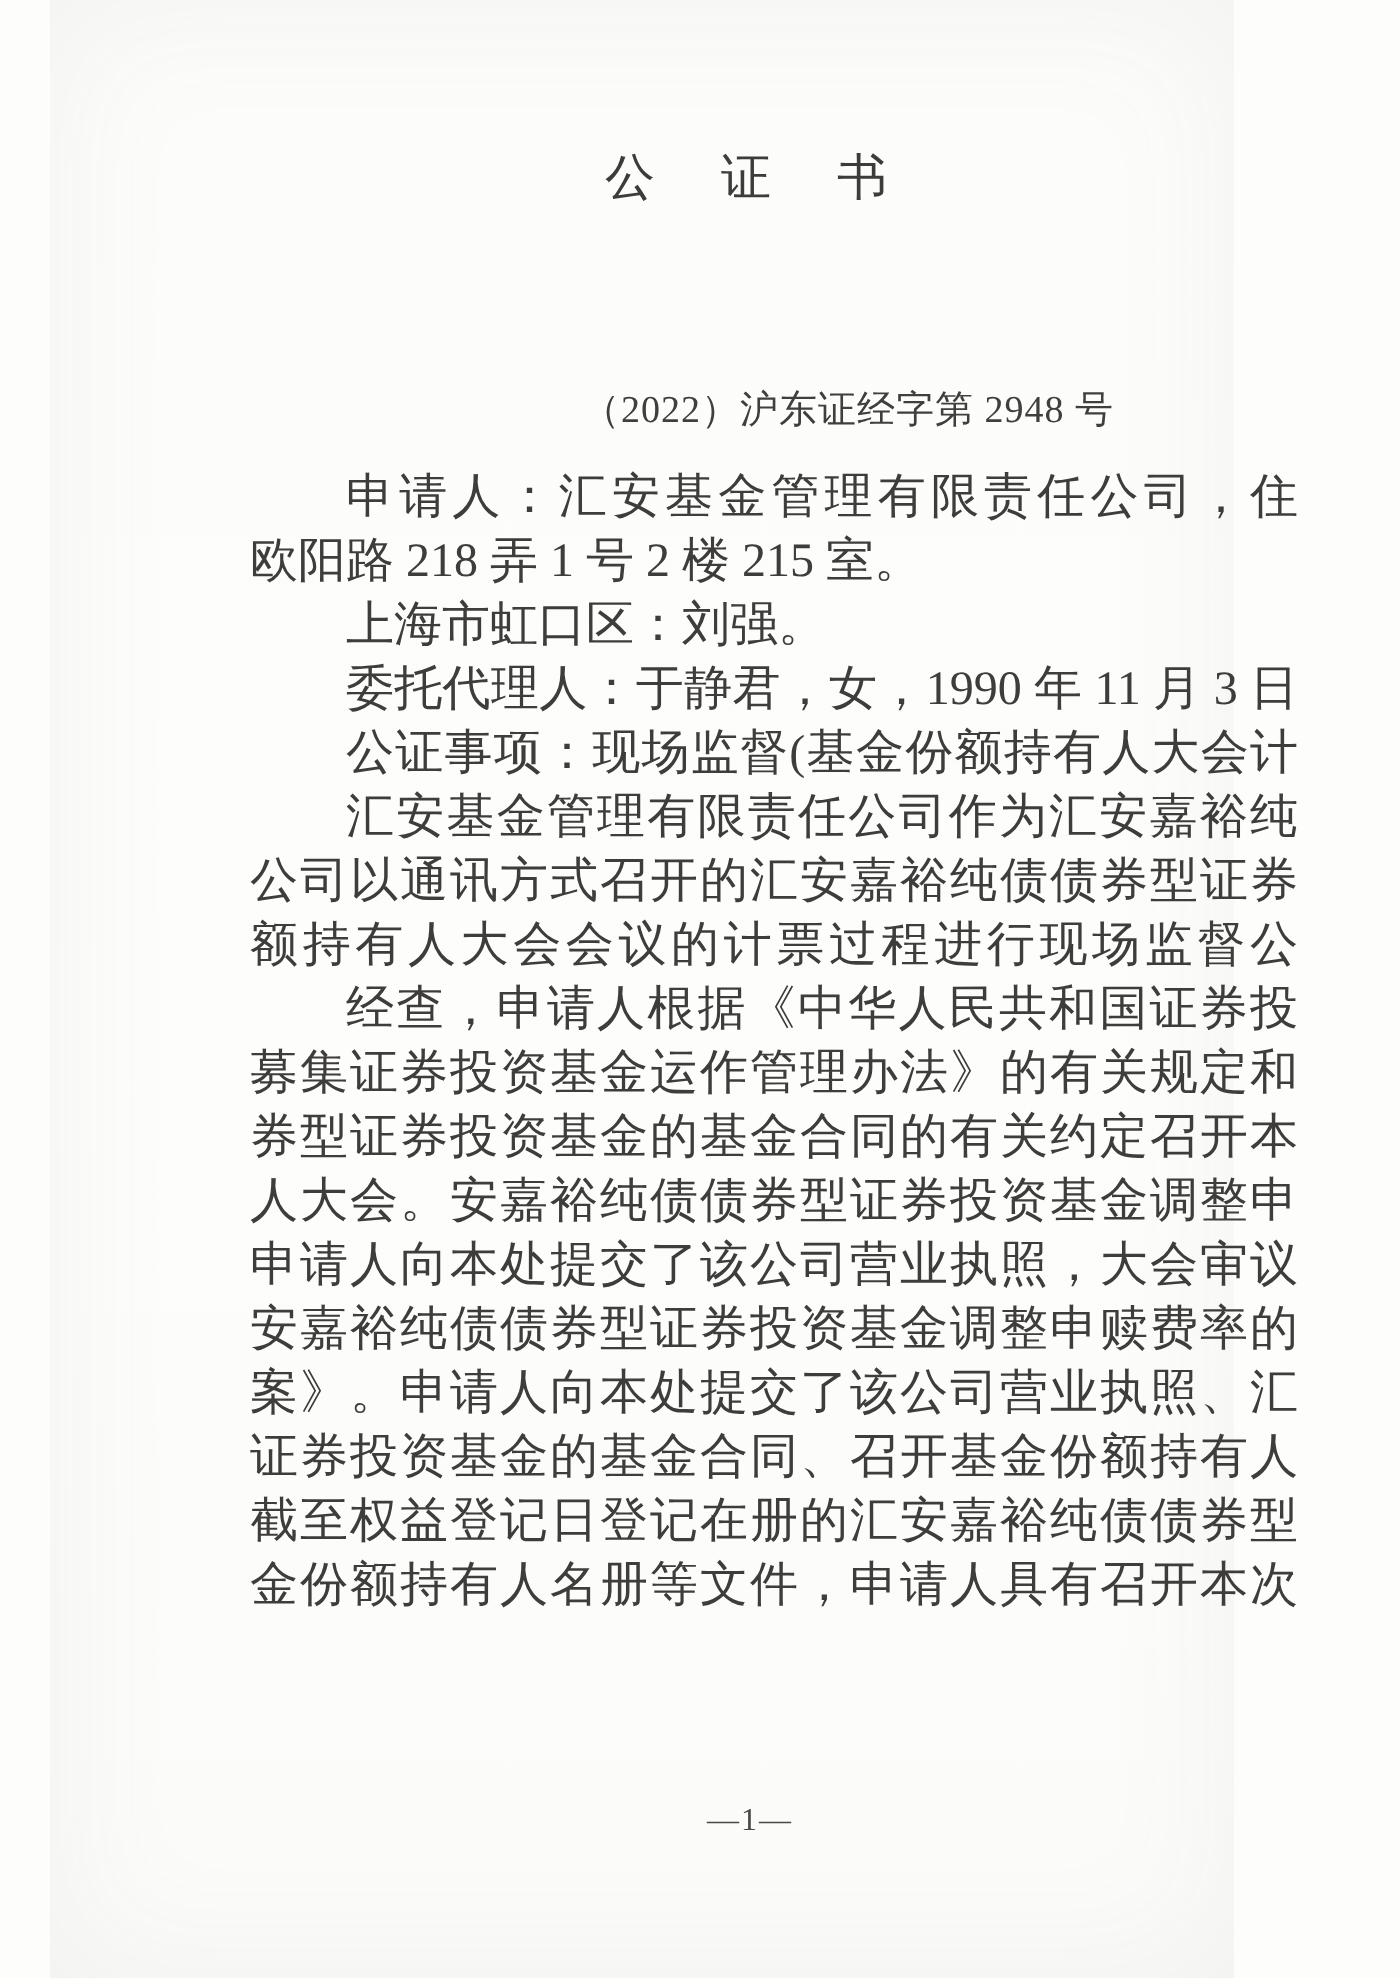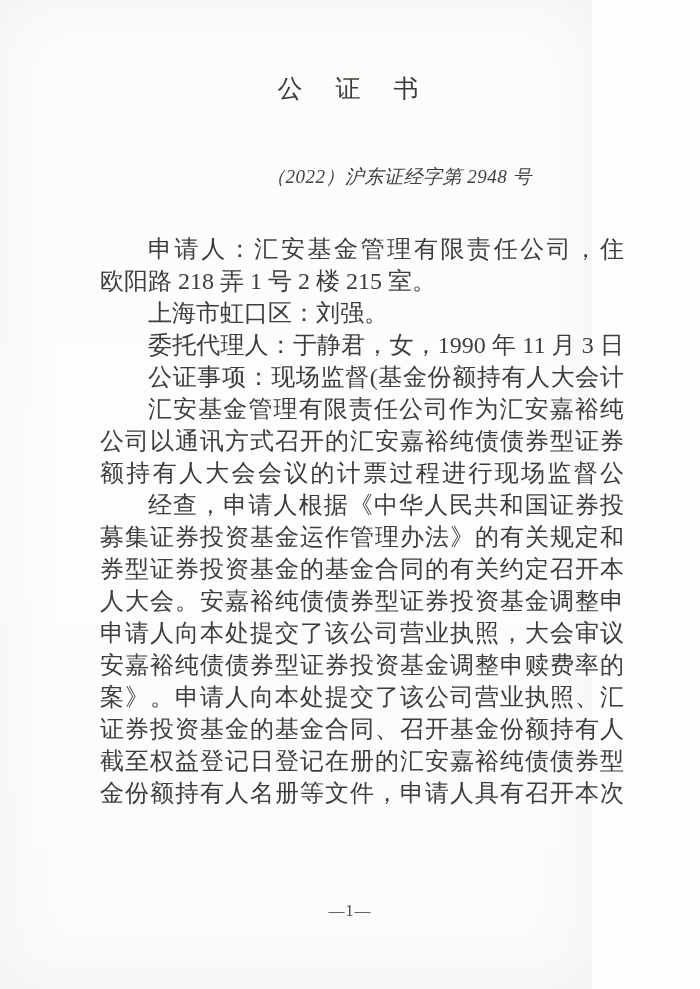--- a/index.html
+++ b/index.html
@@ -11,42 +11,42 @@
     font-family: "Liberation Serif", "DejaVu Serif", serif;
     color: #3f3e3c;
     overflow: hidden;
   }
   .page {
     position: relative;
     width: 592px;
     height: 989px;
     background: linear-gradient(180deg, #fcfcfb 0%, #fdfdfc 55%, #fbfbfa 100%);
     box-shadow: inset 0 0 70px rgba(120,118,110,0.07);
+    margin-left: 25px;
   }
   .doc-title {
     position: absolute;
     top: 72px;
     left: 0;
     width: 700px;
     margin: 0;
     text-align: center;
     font-size: 25px;
     font-weight: 400;
     letter-spacing: 4px;
     color: #3d3c3a;
     white-space: pre;
   }
   .doc-number {
     position: absolute;
-    top: 164px;
+    top: 192px;
     right: 60px;
     font-size: 19px;
     letter-spacing: 0.5px;
     color: #403f3d;
-    font-style: italic;
   }
   .doc-body {
     position: absolute;
     top: 233px;
     left: 100px;
     width: 524px;
   }
   .bline {
     font-size: 24px;
     line-height: 32px;

